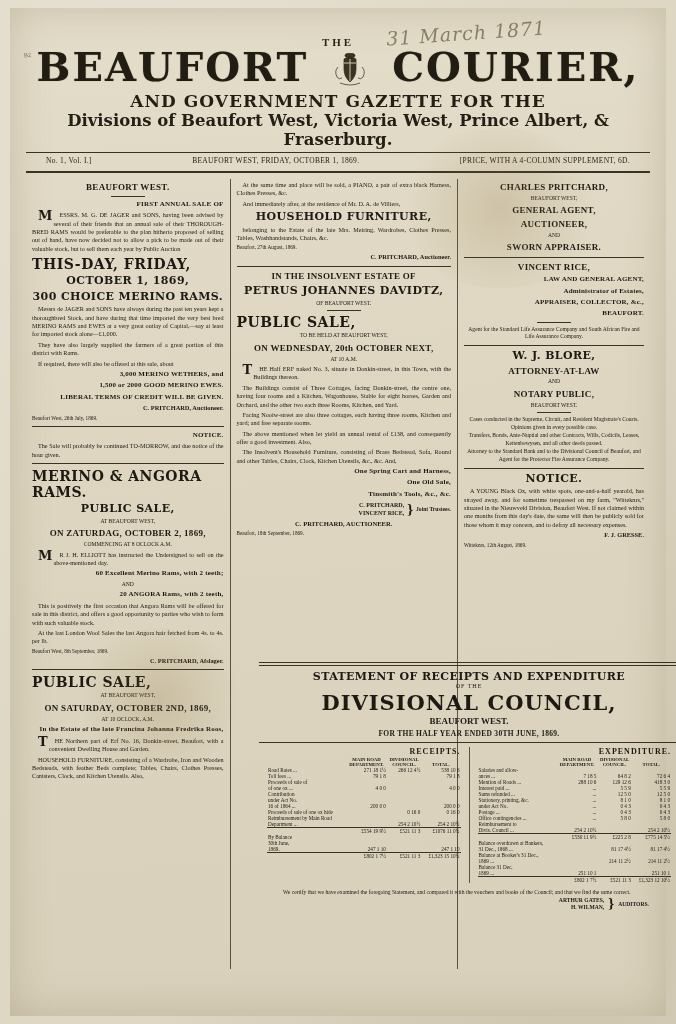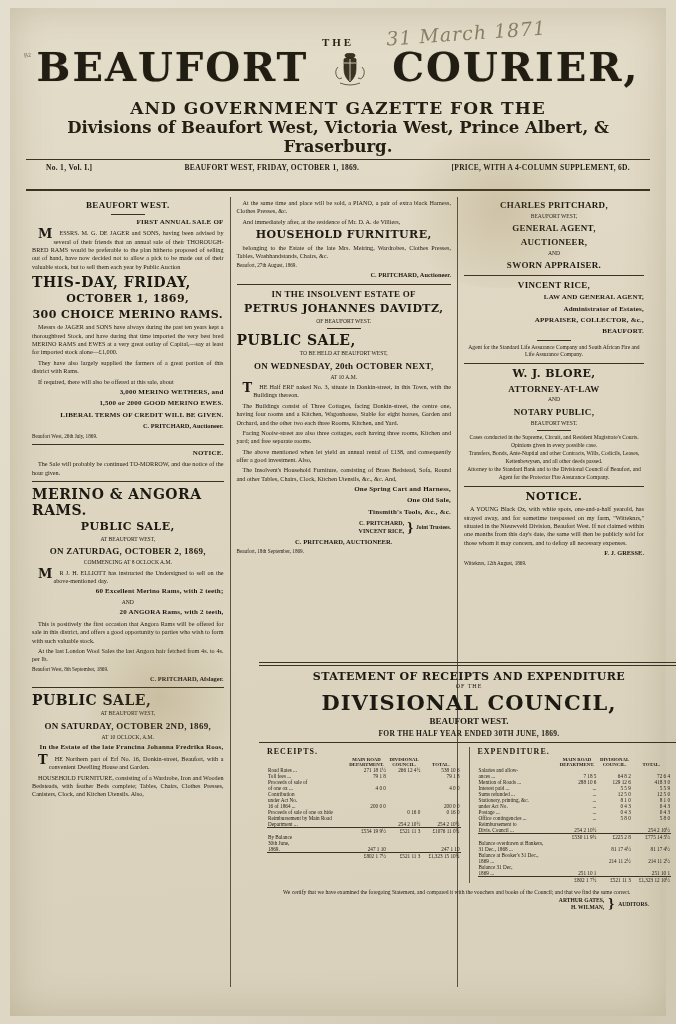--- a/index.html
+++ b/index.html
@@ -68,38 +68,38 @@
   }
   .crest{
     display:inline-block;
     width:40px;height:34px;
     vertical-align:middle;
     margin:0 6px;
     position:relative;
     top:-2px;
   }
   .subtitle1{
-    margin-top:10px;
+    margin-top:3px;
     font-family:"DejaVu Serif", serif;
     font-weight:bold;
     font-size:17px;
     letter-spacing:1px;
     color:#241f14;
   }
   .subtitle2{
     font-family:"DejaVu Serif", serif;
     font-weight:bold;
     font-size:16.5px;
     letter-spacing:0px;
     color:#241f14;
   }
   .issueline{
     display:flex;justify-content:space-between;align-items:center;
-    font-size:7.5px;font-weight:bold;
-    padding:3px 20px 17px 20px;
+    font-size:7.5px;font-weight:normal;
+    padding:3px 20px 6px 20px;
     border-top:1px solid #3a3324;
     border-bottom:2px solid #3a3324;
     margin:3px 16px 0 16px;
     letter-spacing:0.3px;
   }
   .columns{
     display:flex;
     margin:6px 16px 0 16px;
     height:790px;
   }
@@ -169,21 +169,21 @@
   }
   .bs-sub{text-align:center;font-weight:bold;font-size:9px;margin-top:1px;}
   .bs-period{text-align:center;font-weight:bold;font-size:7.5px;margin-top:3px;letter-spacing:0.3px;}
   .acct{
     display:flex;margin-top:4px;
   }
   .acct-half{
     flex:1 1 0;padding:0 8px;font-size:5.4px;
   }
   .acct-half.left{border-right:1px solid #5a5140;}
-  .acct-title{text-align:left;font-weight:bold;font-size:8px;letter-spacing:1px;margin-bottom:1px;}
+  .acct-title{text-align:right;font-weight:bold;font-size:8px;letter-spacing:1px;margin-bottom:1px;}
   table.acct-t{width:100%;border-collapse:collapse;font-size:5.2px;}
   table.acct-t th{font-weight:bold;font-size:4.8px;text-align:center;padding:0;}
   table.acct-t td{padding:0 1px;vertical-align:bottom;white-space:nowrap;}
   td.num{text-align:right;font-variant-numeric:tabular-nums;}
   td.lbl{text-align:left;}
   .tot-line td{border-top:1px solid #3a3324;}
   .certify{
     margin:6px 24px 0 24px;font-size:5.6px;text-align:justify;
   }
   .auditsig{

